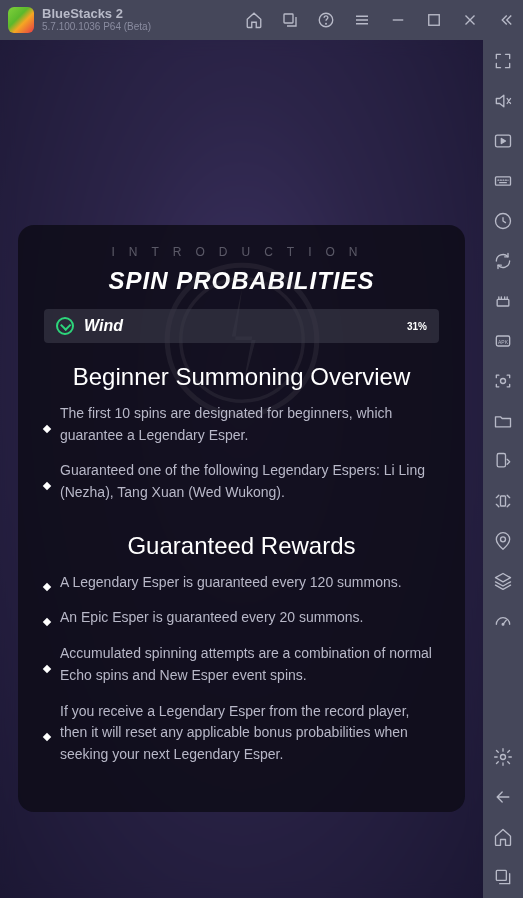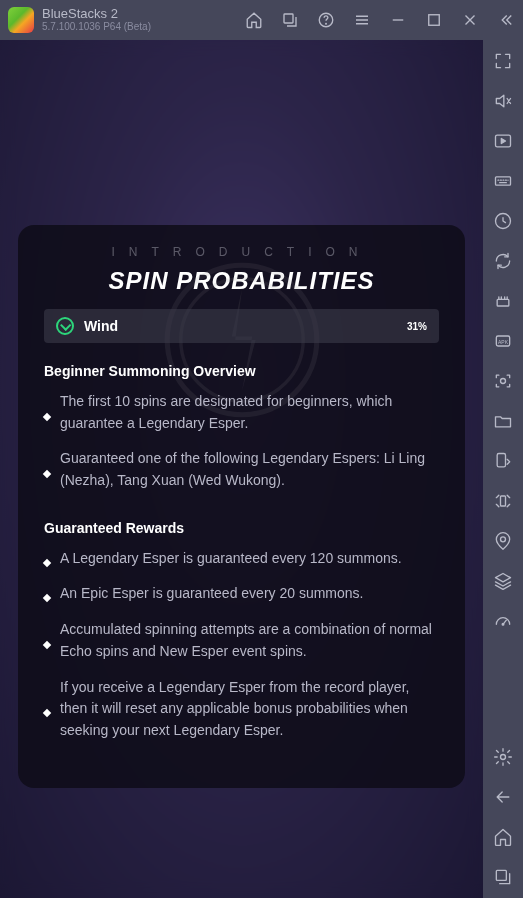--- a/index.html
+++ b/index.html
@@ -17,21 +17,21 @@
   align-items: center;
   padding: 0 8px;
 }
 .logo {
   width: 26px; height: 26px;
   margin-right: 8px;
   background: linear-gradient(135deg, #7fd13b 0%, #5cb82c 40%, #f5a623 60%, #e63946 100%);
   border-radius: 6px;
 }
 .title-block { flex: 1; display: flex; flex-direction: column; justify-content: center; color: #b8bac8; }
-.app-name { font-size: 13px; font-weight: 400; line-height: 14px; }
+.app-name { font-size: 13px; font-weight: 700; line-height: 14px; }
 .app-ver { font-size: 10px; color: #8a8ca0; line-height: 12px; }
 .titlebar-icons { display: flex; gap: 18px; align-items: center; }
 .tb-icon { width: 18px; height: 18px; display: flex; align-items: center; justify-content: center; color: #b8bac8; cursor: pointer; }
 .tb-icon svg { width: 18px; height: 18px; stroke: currentColor; fill: none; stroke-width: 1.8; }
 
 .main {
   position: absolute;
   top: 40px; left: 0; right: 40px; bottom: 0;
   background: radial-gradient(ellipse at 50% 40%, #5a4a8a 0%, #3a2f5a 40%, #1a1530 100%);
   overflow: hidden;
@@ -115,30 +115,31 @@
   margin-right: 10px;
   display: flex; align-items: center; justify-content: center;
 }
 .elem-icon::after {
   content: '';
   width: 6px; height: 6px;
   border: 2px solid #2dd67b;
   border-top: none; border-left: none;
   transform: rotate(45deg) translateY(-1px);
 }
-.prob-name { flex: 1; font-size: 14px; font-weight: 600; color: #fff; }
+.prob-name { flex: 1; font-size: 16px; font-weight: 600; color: #fff; font-style: italic; }
 .prob-val { font-size: 10px; font-weight: 700; color: #fff; }
 
 .section-title {
-  font-size: 14px;
-  font-weight: 700;
+  font-size: 24px;
+  font-weight: 400;
   color: #fff;
   margin-bottom: 12px;
   position: relative;
   z-index: 2;
+  text-align: center;
 }
 .bullet {
   display: flex;
   gap: 10px;
   margin-bottom: 14px;
   font-size: 14px;
   line-height: 1.55;
   color: #b8b8c8;
   position: relative;
   z-index: 2;

